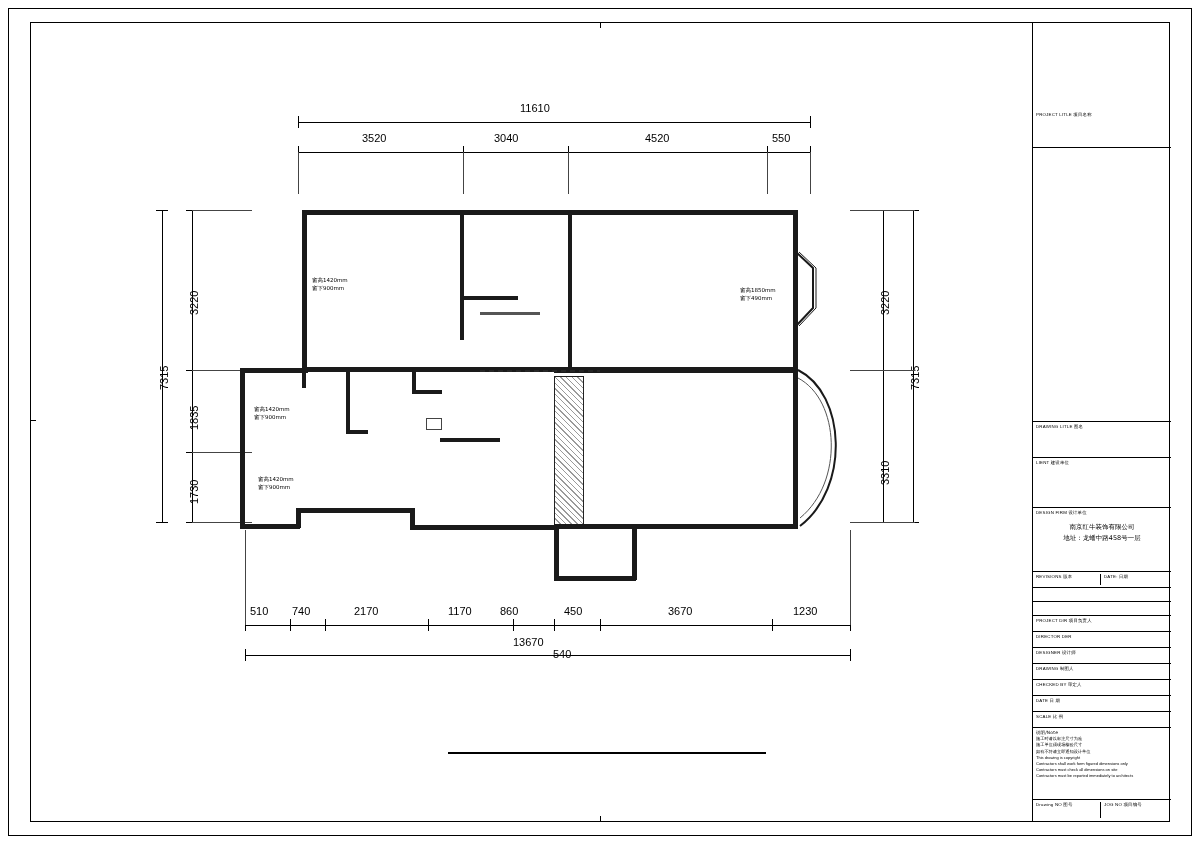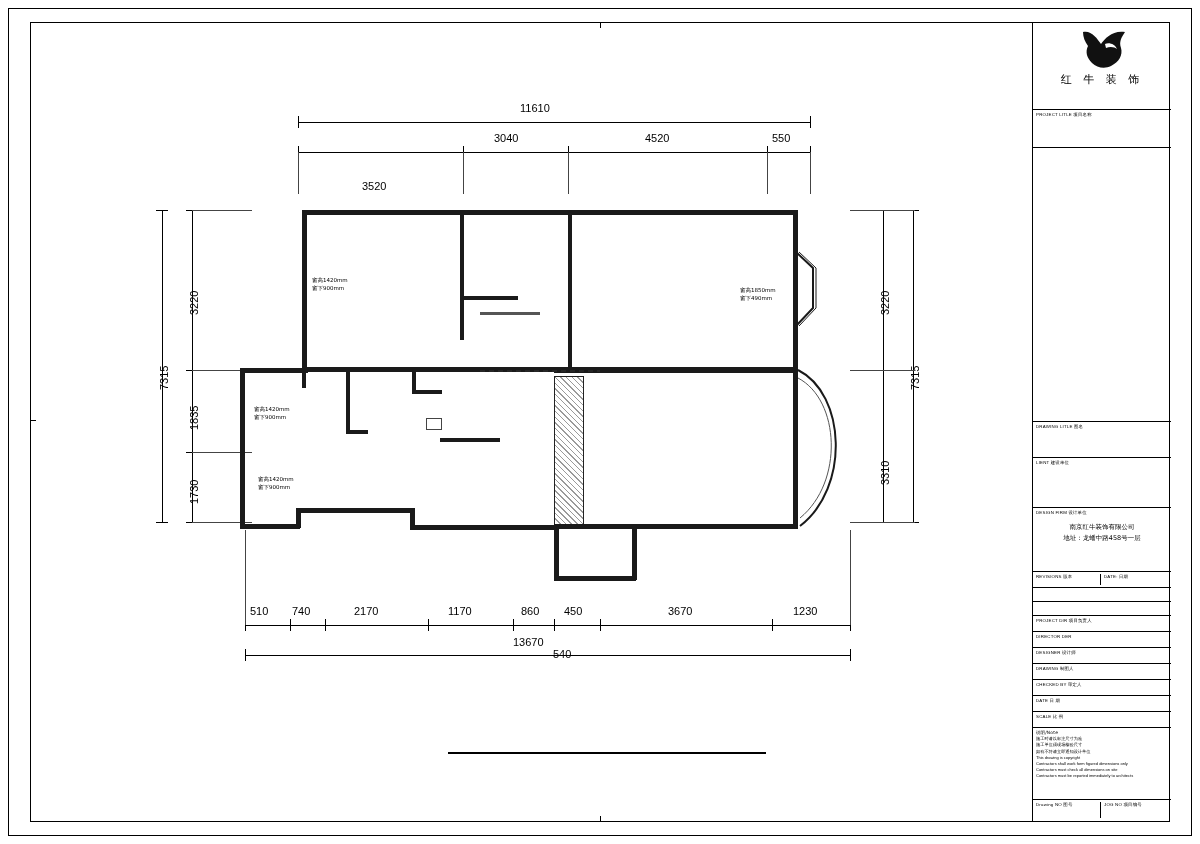--- a/index.html
+++ b/index.html
@@ -63,21 +63,21 @@
     <div class="tick" style="left:148px;top:16px;height:12px;"></div>
     <div class="tick" style="left:660px;top:16px;height:12px;"></div>
     <div class="dlabel" style="left:370px;top:2px;">11610</div>
 
     <div class="dim dimh" style="left:148px;top:52px;width:512px;"></div>
     <div class="tick" style="left:148px;top:46px;height:12px;"></div>
     <div class="tick" style="left:313px;top:46px;height:12px;"></div>
     <div class="tick" style="left:418px;top:46px;height:12px;"></div>
     <div class="tick" style="left:617px;top:46px;height:12px;"></div>
     <div class="tick" style="left:660px;top:46px;height:12px;"></div>
-    <div class="dlabel" style="left:212px;top:32px;margin-top:48px;">3520</div>
+    <div class="dlabel" style="left:212px;top:32px;">3520</div>
     <div class="dlabel" style="left:344px;top:32px;">3040</div>
     <div class="dlabel" style="left:495px;top:32px;">4520</div>
     <div class="dlabel" style="left:622px;top:32px;">550</div>
 
     <div class="dim dimv" style="left:148px;top:52px;height:42px;background:#444;"></div>
     <div class="dim dimv" style="left:313px;top:52px;height:42px;background:#444;"></div>
     <div class="dim dimv" style="left:418px;top:52px;height:42px;background:#444;"></div>
     <div class="dim dimv" style="left:617px;top:52px;height:42px;background:#444;"></div>
     <div class="dim dimv" style="left:660px;top:52px;height:42px;background:#444;"></div>
 
@@ -191,46 +191,39 @@
     <div class="tick" style="left:363px;top:519px;height:12px;"></div>
     <div class="tick" style="left:404px;top:519px;height:12px;"></div>
     <div class="tick" style="left:450px;top:519px;height:12px;"></div>
     <div class="tick" style="left:622px;top:519px;height:12px;"></div>
     <div class="tick" style="left:700px;top:519px;height:12px;"></div>
 
     <div class="dlabel" style="left:100px;top:505px;">510</div>
     <div class="dlabel" style="left:142px;top:505px;">740</div>
     <div class="dlabel" style="left:204px;top:505px;">2170</div>
     <div class="dlabel" style="left:298px;top:505px;">1170</div>
-    <div class="dlabel" style="left:371px;top:505px;">860</div>
+    <div class="dlabel" style="left:350px;top:505px;">860</div>
     <div class="dlabel" style="left:414px;top:505px;">450</div>
     <div class="dlabel" style="left:518px;top:505px;">3670</div>
     <div class="dlabel" style="left:643px;top:505px;text-align:right;">1230</div>
 
     <div class="dim dimh" style="left:95px;top:555px;width:605px;"></div>
     <div class="tick" style="left:95px;top:549px;height:12px;"></div>
     <div class="tick" style="left:700px;top:549px;height:12px;"></div>
     <div class="dlabel" style="left:363px;top:536px;">13670</div>
     <div class="dlabel" style="left:403px;top:548px;">540</div>
 
     <div class="dim dimv" style="left:95px;top:430px;height:95px;background:#444;"></div>
     <div class="dim dimv" style="left:700px;top:430px;height:95px;background:#444;"></div>
   </div>
 
   <div class="title-rule"></div>
 
   <div class="titleblock">
 
-    <div class="tb-logo">
-      <svg class="bull" viewBox="0 0 60 42">
-        <path d="M8,4 C16,2 22,10 26,16 C30,10 38,2 50,4 C46,10 44,14 46,20 C48,27 44,34 36,38 C30,41 22,40 17,35 C12,30 10,24 13,18 C10,14 8,9 8,4 Z" fill="#111"></path>
-        <path d="M30,16 C34,14 40,16 42,21 C40,19 35,18 31,20 Z" fill="#fff"></path>
-      </svg>
-      <div class="logo-text">红 牛 装 饰</div>
-    </div>
 
     <div class="tb-row" style="top:88px;height:38px;">
       <div class="lbl">PROJECT LITLE  项目名称</div>
     </div>
 
     <div class="tb-row" style="top:126px;height:274px;border-bottom:1px solid #000;"></div>
 
     <div class="tb-row" style="top:400px;height:36px;">
       <div class="lbl">DRAWING LITLE  图名</div>
     </div>

